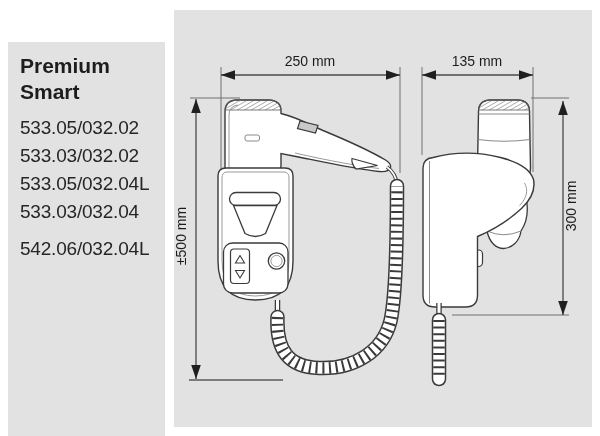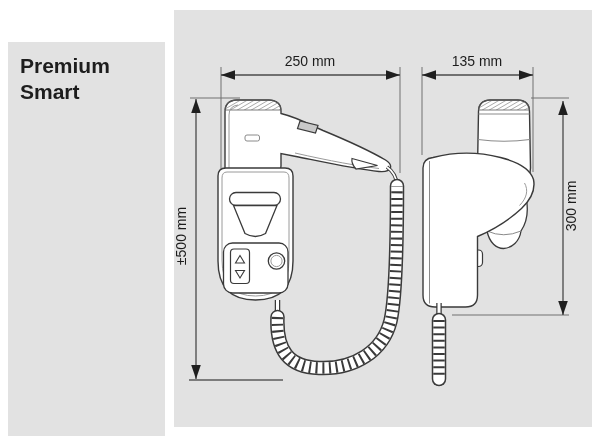--- a/index.html
+++ b/index.html
@@ -15,20 +15,29 @@
   svg.diagram{position:absolute;left:0;top:0;}
   .dim-label{font-size:14px;fill:#1c1c1c;}
 </style>
 </head>
 <body>
 
 <div class="stage">
 
   <div class="panel panel-left">
     <div class="sec-title">Premium Smart</div>
+    <div class="models">
+      <div class="model">533.05/032.02</div>
+      <div class="model">533.03/032.02</div>
+      <div class="model">533.05/032.04L</div>
+      <div class="model">533.03/032.04</div>
+    </div>
+    <div class="models">
+      <div class="model">542.06/032.04L</div>
+    </div>
   </div>
 
   <div class="panel panel-right"></div>
 
   <svg class="diagram" width="600" height="436" viewBox="0 0 600 436">
     <defs>
       <pattern id="hatch" patternUnits="userSpaceOnUse" width="3.5" height="3.5" patternTransform="rotate(60)">
         <line x1="0" y1="0" x2="0" y2="3.5" stroke="#6a6a6a" stroke-width="1"></line>
       </pattern>
     </defs>

